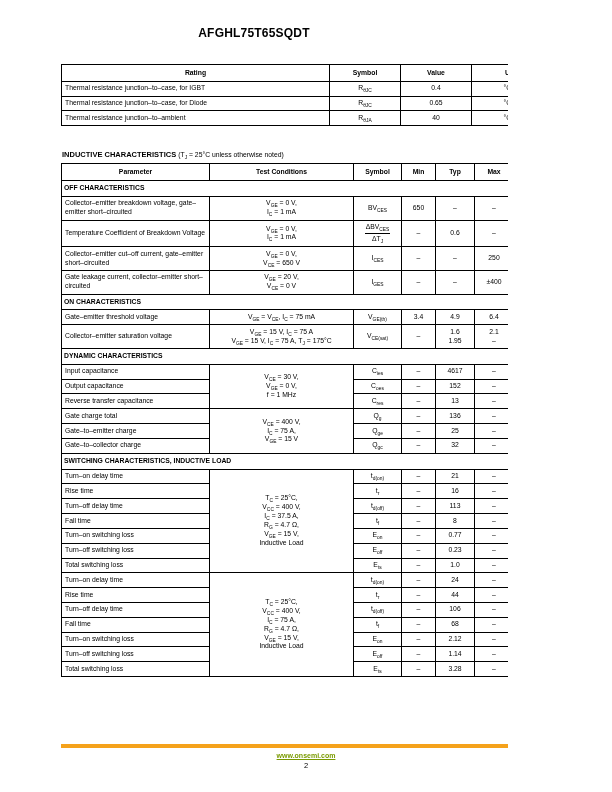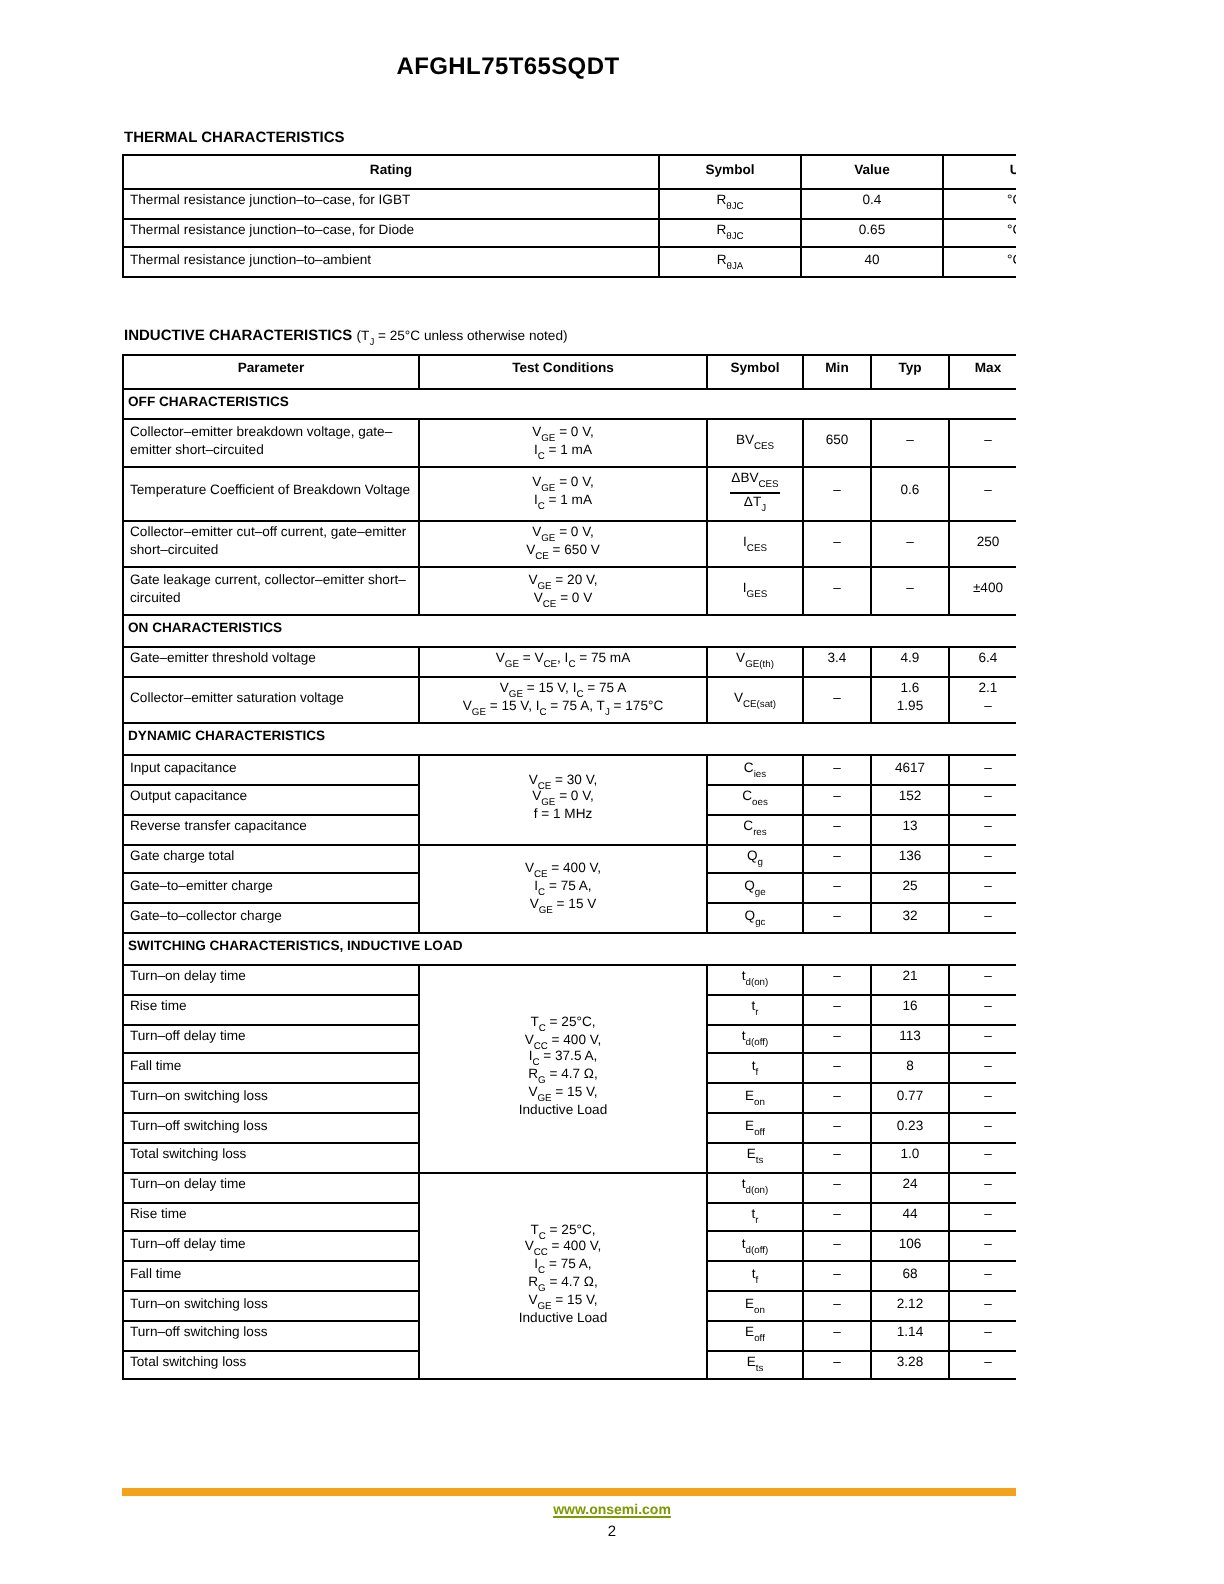--- a/index.html
+++ b/index.html
@@ -26,21 +26,20 @@
   .footer-page{font-size:7.5px;margin-top:2px;color:#000;}
 </style>
 </head>
 <body>
 
 <div class="sheet">
 <div class="content">
 
   <div class="doc-title">AFGHL75T65SQDT</div>
 
-  <div class="block-heading">THERMAL CHARACTERISTICS</div>
 
   <table class="tbl thermal">
     <colgroup>
           <col style="width:268px">
           <col style="width:71px">
           <col style="width:71px">
           <col style="width:80px">
         </colgroup>
     <thead>
       <tr>

